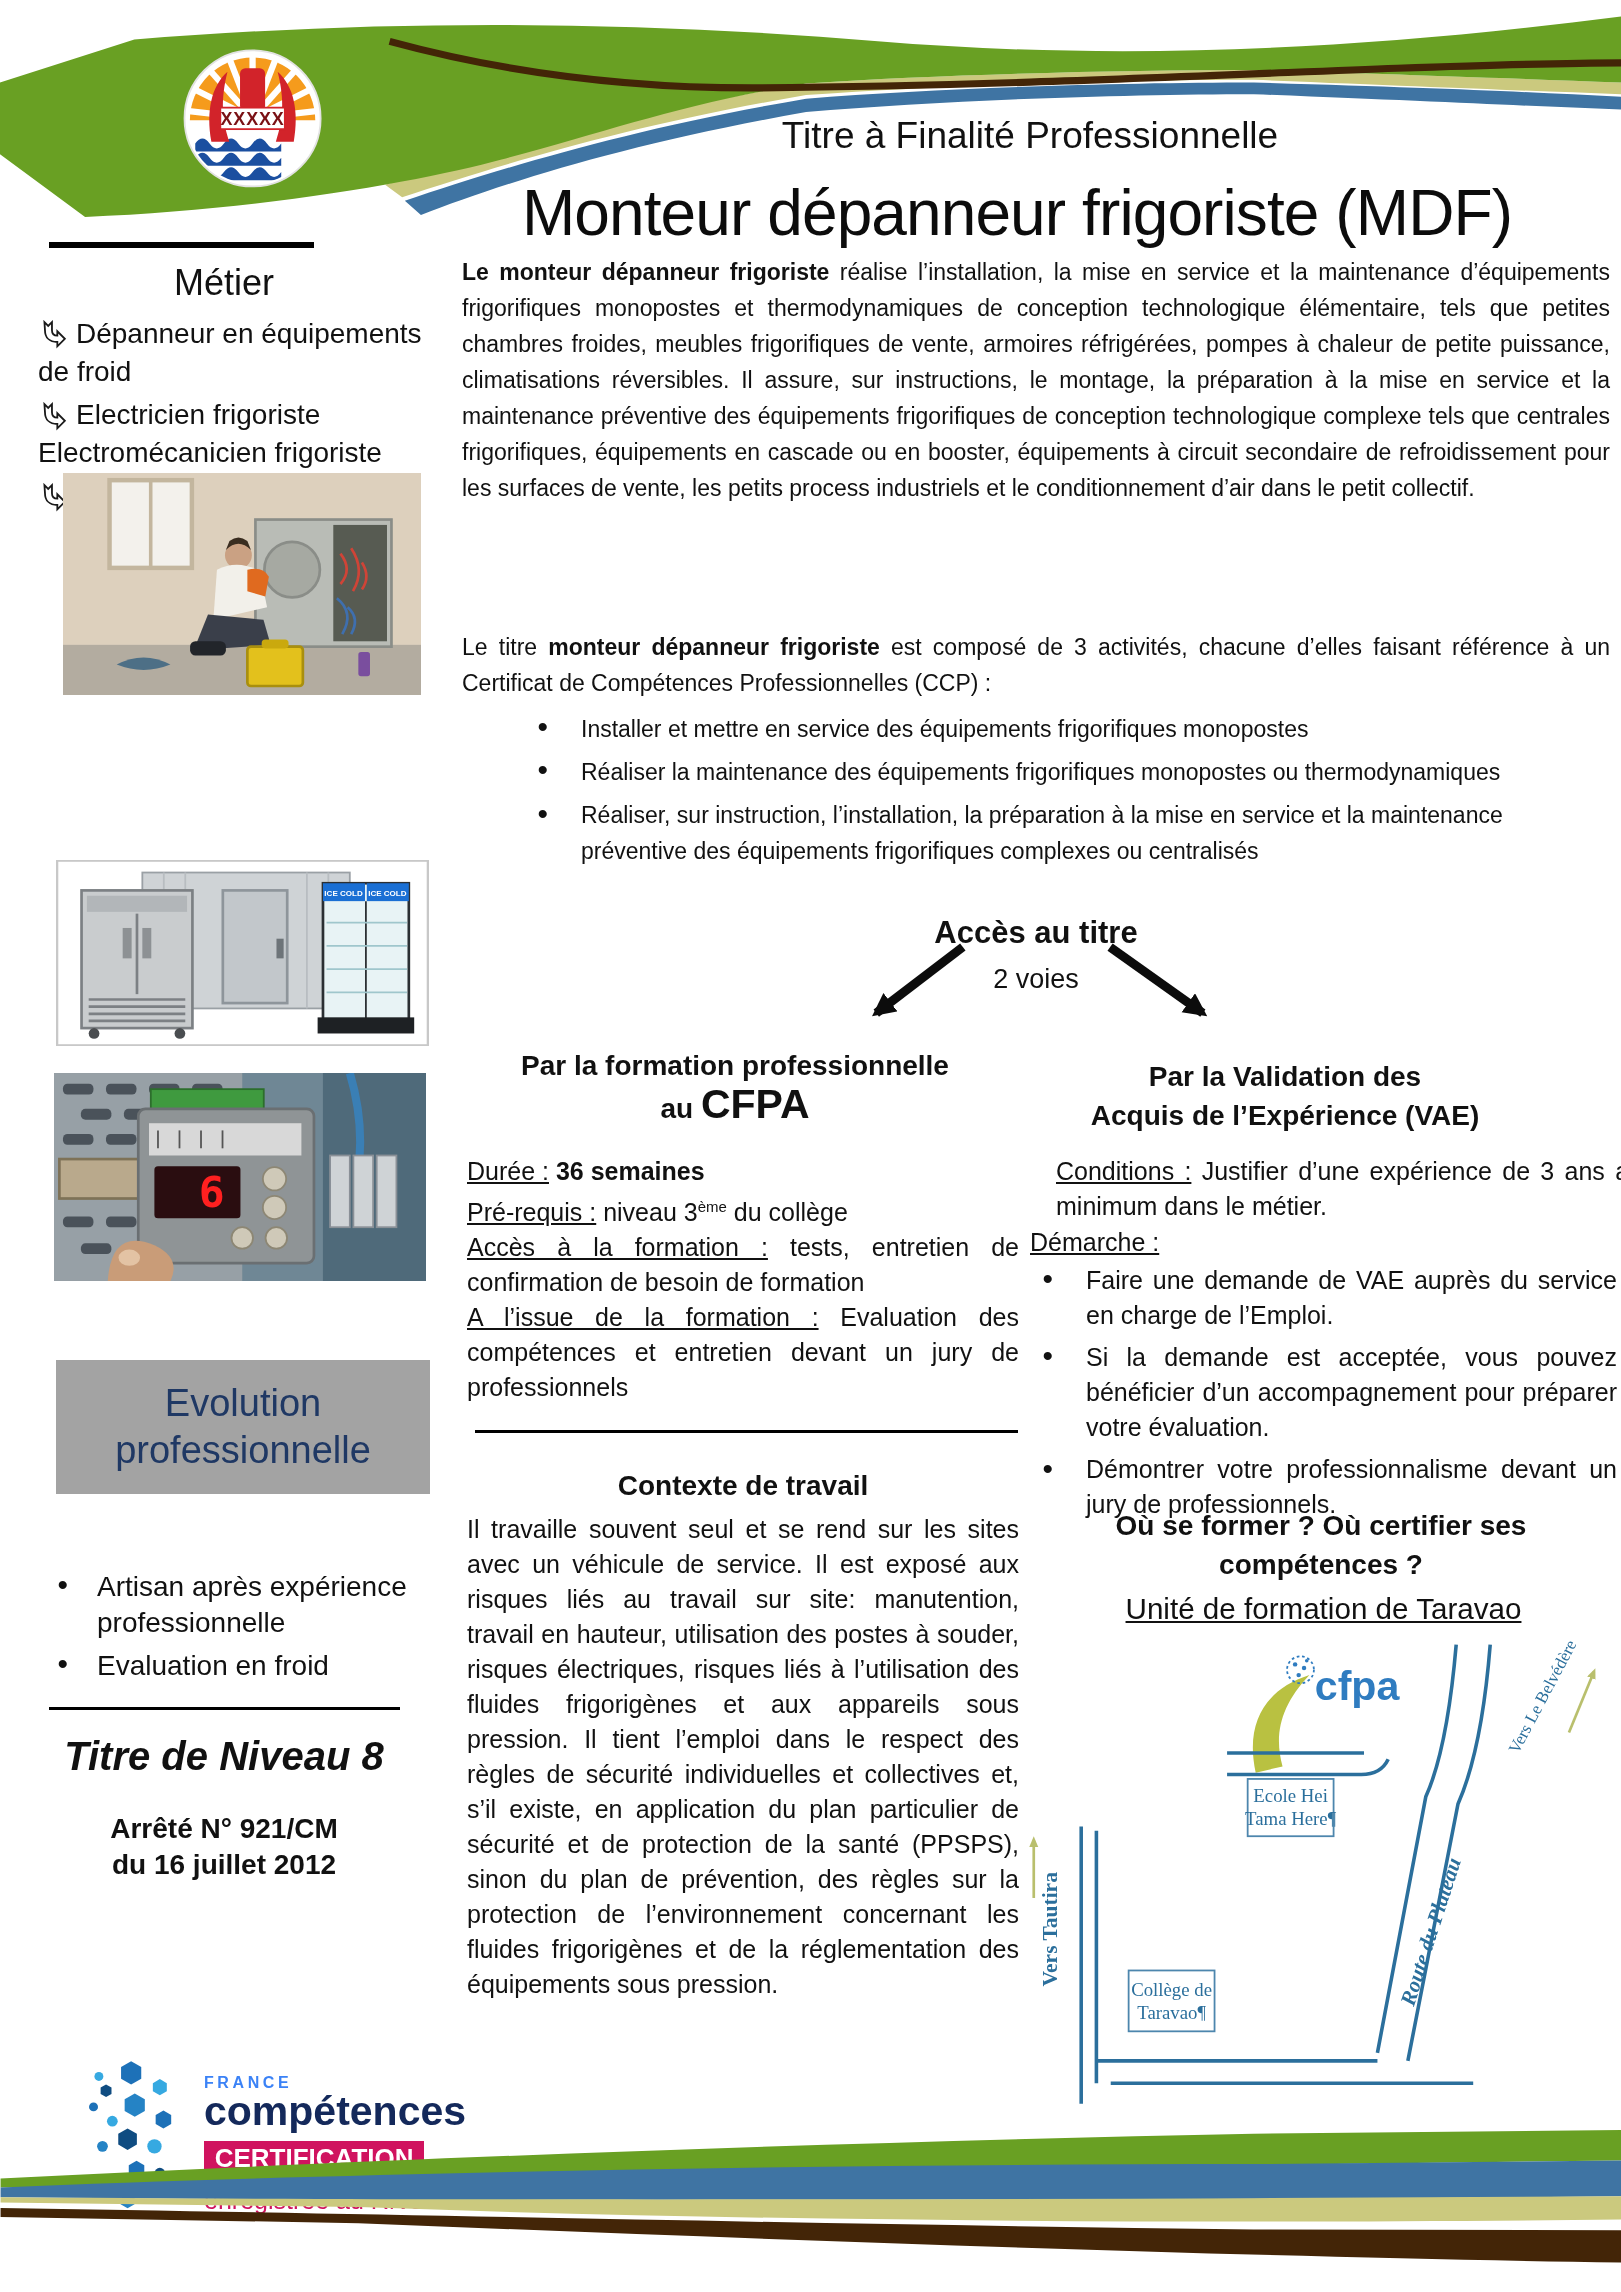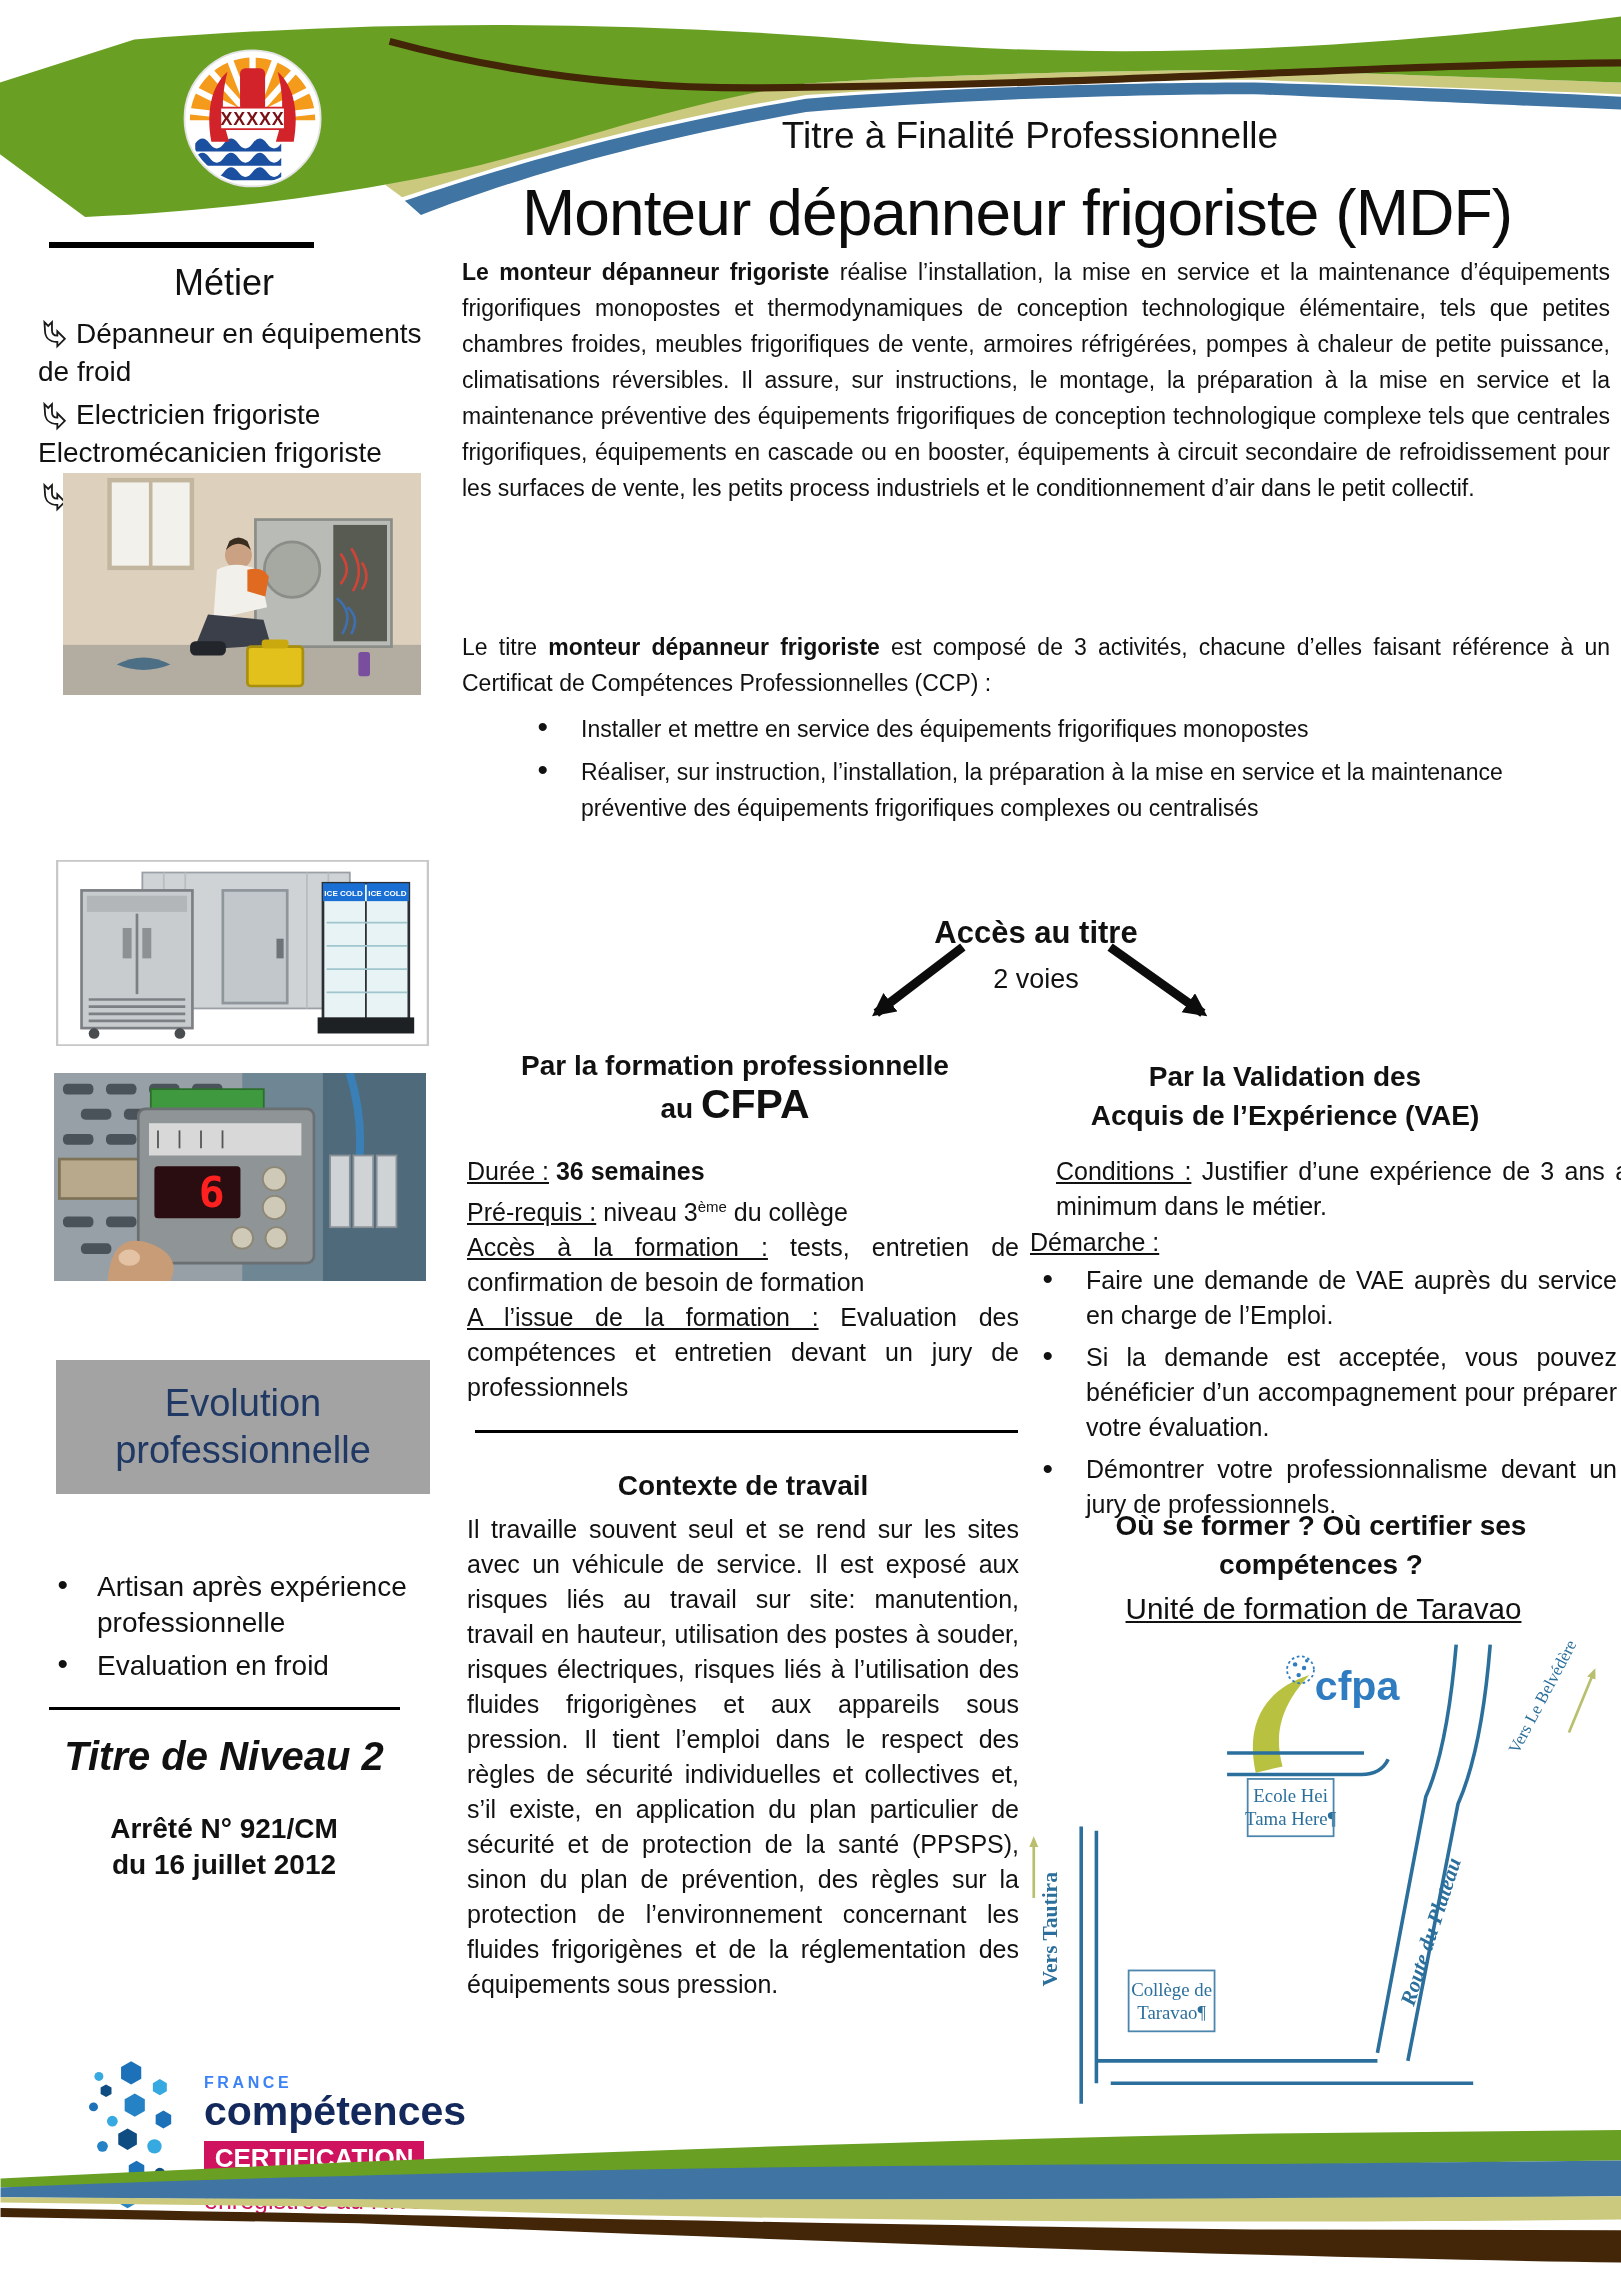--- a/index.html
+++ b/index.html
@@ -235,21 +235,21 @@
     <span>Evolution professionnelle</span>
   </div>
 
   <ul class="abs dots dots2" style="left:52px;top:1569px;width:358px;font-size:28px;line-height:36px">
     <li>Artisan après  expérience professionnelle</li>
     <li>Evaluation en froid</li>
   </ul>
 
   <div class="abs hr" style="left:49px;top:1707px;width:351px;height:2.7px"></div>
 
-  <div class="abs niveau center" style="left:27px;top:1734px;width:394px">Titre de Niveau 2</div>
+  <div class="abs niveau center" style="left:27px;top:1734px;width:394px">Titre de Niveau 8</div>
 
   <div class="abs arrete center" style="left:27px;top:1811px;width:394px">
     <div>Arrêté N° 921/CM</div>
     <div>du 16 juillet 2012</div>
   </div>
 
   <svg class="abs" style="left:72px;top:2053px" width="121" height="175" viewBox="0 0 135 195">
     <defs>
         <polygon id="hex" points="0,-1 0.866,-0.5 0.866,0.5 0,1 -0.866,0.5 -0.866,-0.5"></polygon>
       </defs>
@@ -279,20 +279,21 @@
   <div class="abs body-text just" style="left:462px;top:254px;width:1148px">
     <span class="b">Le monteur dépanneur frigoriste</span><span> réalise l’installation, la mise en service et la maintenance d’équipements frigorifiques monopostes et thermodynamiques de conception technologique élémentaire, tels que petites chambres froides, meubles frigorifiques de vente, armoires réfrigérées, pompes à chaleur de petite puissance, climatisations réversibles. Il assure, sur instructions, le montage, la préparation à la mise en service et la maintenance préventive des équipements frigorifiques de conception technologique complexe tels que centrales frigorifiques, équipements en cascade ou en booster, équipements à circuit secondaire de refroidissement pour les surfaces de vente, les petits process industriels et le conditionnement d’air dans le petit collectif.</span>
   </div>
 
   <div class="abs body-text just" style="left:462px;top:629px;width:1148px">
     <span>Le titre </span><span class="b">monteur dépanneur frigoriste</span><span> est composé de 3 activités, chacune d’elles faisant référence à un Certificat de Compétences Professionnelles (CCP) :</span>
   </div>
 
   <ul class="abs dots body-text" style="left:525px;top:711px;width:1048px">
     <li>Installer et mettre en service des équipements frigorifiques monopostes</li>
+    <li>Réaliser la maintenance des équipements frigorifiques monopostes ou thermodynamiques</li>
     <li>Réaliser, sur instruction, l’installation, la préparation à la mise en service et la maintenance préventive des équipements frigorifiques complexes ou centralisés</li>
   </ul>
 
   <div class="abs access-title b center" style="left:462px;top:915px;width:1148px">Accès au titre</div>
   <div class="abs access-sub center" style="left:462px;top:964px;width:1148px">2 voies</div>
 
   <svg class="abs" style="left:462px;top:931px" width="1148" height="116" viewBox="0 0 1282 130">
     <defs>
       <marker id="ah" markerUnits="userSpaceOnUse" markerWidth="30" markerHeight="30" refX="20" refY="13" orient="auto">
         <path d="M0,0 L26,13 L0,26 Z" fill="#0c0c0c"></path>

